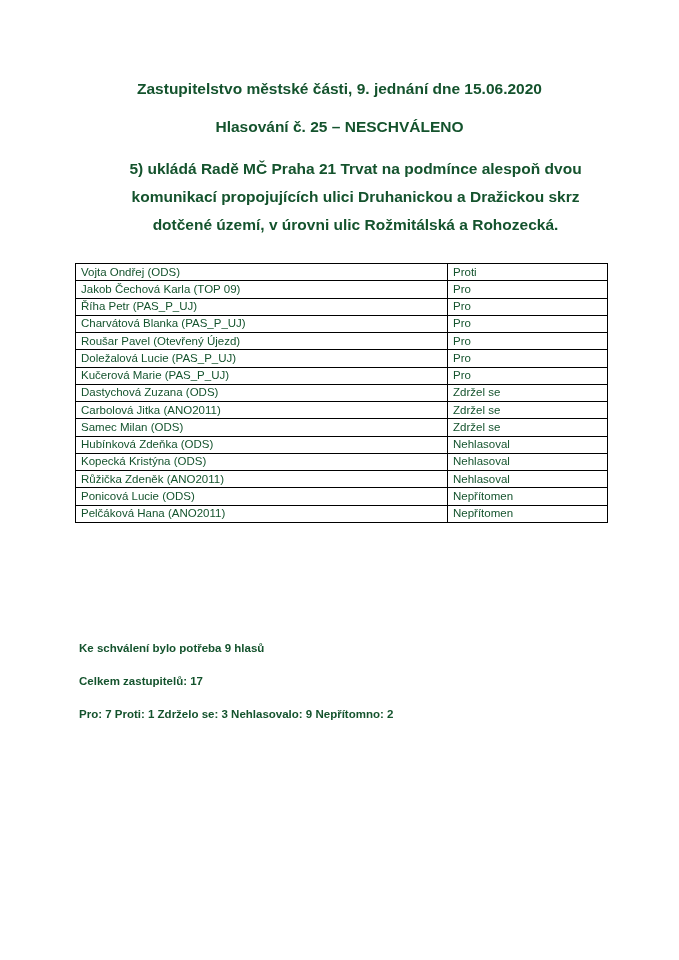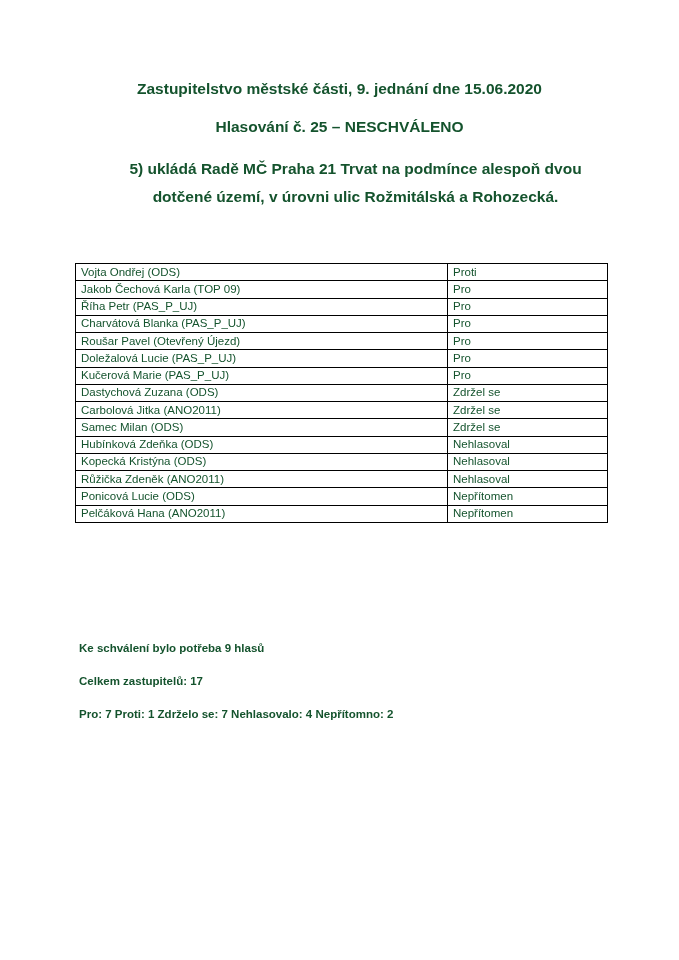--- a/index.html
+++ b/index.html
@@ -87,20 +87,21 @@
 <body>
 
 <div class="page">
 
   <h1 class="doc-title">Zastupitelstvo městské části, 9. jednání dne 15.06.2020</h1>
 
   <h2 class="doc-subtitle">Hlasování č. 25 – NESCHVÁLENO</h2>
 
   <div class="resolution">
     <div>5) ukládá Radě MČ Praha 21 Trvat na podmínce alespoň dvou</div>
+    <div>komunikací propojujících ulici Druhanickou a Dražickou skrz</div>
     <div>dotčené území, v úrovni ulic Rožmitálská a Rohozecká.</div>
   </div>
 
   <table class="vote-table">
     <tbody id="vote-rows">
         <tr>
           <td class="name-cell">Vojta Ondřej (ODS)</td>
           <td class="vote-cell">Proti</td>
         </tr>
         <tr>
@@ -158,16 +159,16 @@
         <tr>
           <td class="name-cell">Pelčáková Hana (ANO2011)</td>
           <td class="vote-cell">Nepřítomen</td>
         </tr>
       </tbody>
   </table>
 
   <div class="summary">
     <p>Ke schválení bylo potřeba 9 hlasů</p>
     <p>Celkem zastupitelů: 17</p>
-    <p>Pro: 7 Proti: 1 Zdrželo se: 7 Nehlasovalo: 4 Nepřítomno: 2</p>
+    <p>Pro: 7 Proti: 1 Zdrželo se: 3 Nehlasovalo: 9 Nepřítomno: 2</p>
   </div>
 
 </div>
 
 </body></html>

